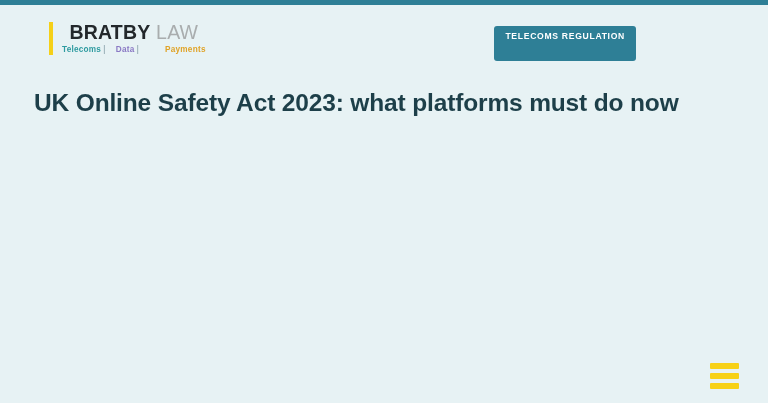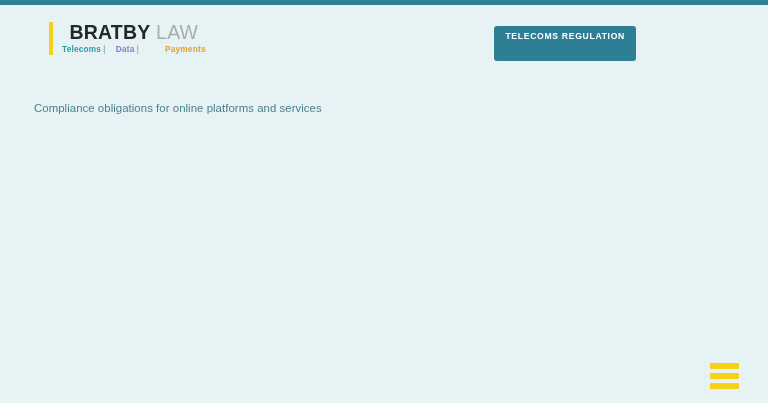--- a/index.html
+++ b/index.html
@@ -172,21 +172,21 @@
         <div id="brand-name"><span class="bn-primary">BRATBY</span><span class="bn-secondary"> <span>LAW</span></span></div>
         <div id="brand-tagline"><span class="tg-telecoms">Telecoms</span><span class="tg-sep">|</span><span class="tg-data">Data</span><span class="tg-sep">|</span><span class="tg-payments">Payments</span></div>
       </div>
     </div>
 
     <div id="category-badge">TELECOMS REGULATION</div>
 
   </div>
 
   <div id="title-block">
-    <p id="slide-subtitle">Compliance obligations for online platforms and services</p>
+    <h1 id="slide-title">UK Online Safety Act 2023: what platforms must do now</h1>
   </div>
 
   <div id="body-canvas"></div>
 
   <div id="menu-toggle">
     <div class="bar"></div>
     <div class="bar"></div>
     <div class="bar"></div>
   </div>
 

